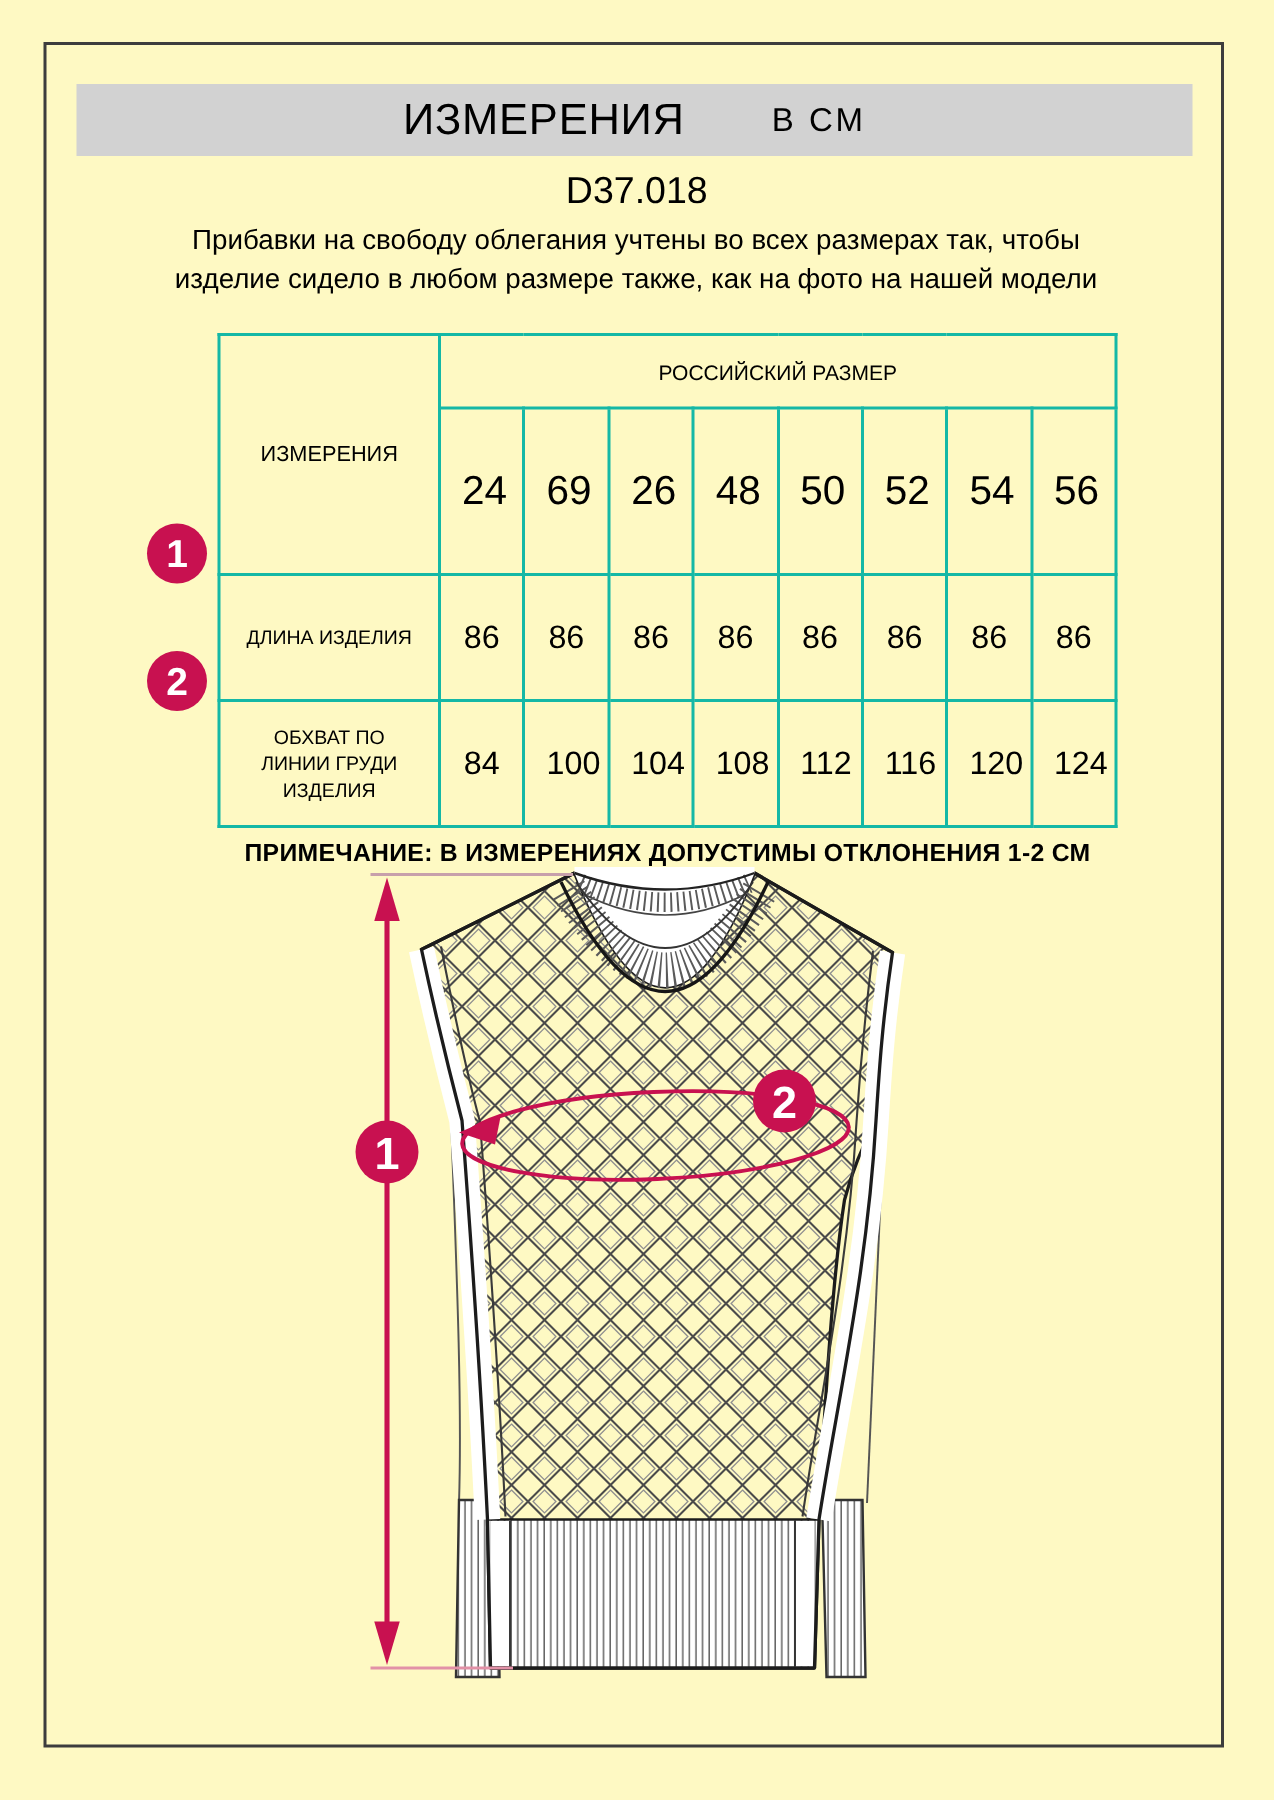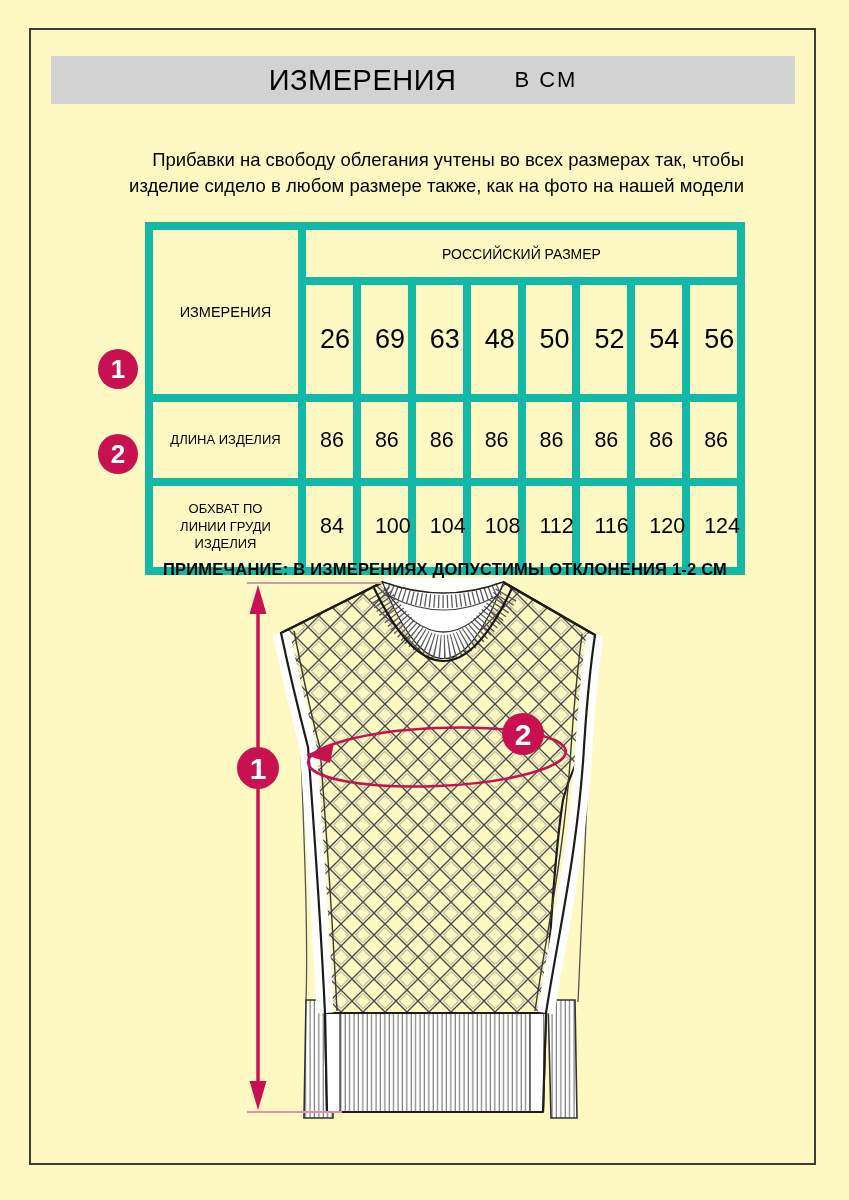--- a/index.html
+++ b/index.html
@@ -16,29 +16,29 @@
     background:#d2d2d2;display:flex;align-items:center;justify-content:center;
   }
   .title-reg{font-size:29px;font-weight:500;letter-spacing:.5px;}
   .title-bold{font-size:31px;font-weight:bold;margin-left:38px;letter-spacing:.5px;}
   .title-units{font-size:22px;font-weight:500;margin-left:58px;letter-spacing:2px;}
   .model-code{
     position:absolute;left:0;top:113px;width:849px;text-align:center;
     font-size:25px;
   }
   .description{
-    position:absolute;left:104px;top:147px;width:640px;text-align:right;
+    position:absolute;left:104px;top:147px;width:640px;text-align:center;
     font-size:18.5px;line-height:1.42;
   }
   table.size-table{
     position:absolute;left:145px;top:222px;width:600px;
     border-collapse:collapse;table-layout:fixed;
   }
   table.size-table th,table.size-table td{
-    border:8px solid #14b8a6;text-align:center;vertical-align:middle;
+    border:2px solid #14b8a6;text-align:center;vertical-align:middle;
     font-weight:normal;padding:14px;
   }
   .col-meas{width:117px;}
   th.hdr-size{height:19px;font-size:14px;}
   th.hdr-meas{font-size:14.5px;}
   th.size-cell{height:81px;font-size:27px;font-weight:bold;}
   td.label-cell{font-size:13px;line-height:1.35;padding:0 14px;}
   tr.data-row{height:84px;}
   td.value-cell{font-size:21.5px;}
   .badge{
@@ -60,33 +60,34 @@
 
 <div class="canvas">
 
   <div class="page-border"></div>
 
   <div class="title-bar">
     <span class="title-reg">ИЗМЕРЕНИЯ</span>
     <span class="title-units">В СМ</span>
   </div>
 
+  <div class="model-code">D37.018</div>
 
   <div class="description">Прибавки на свободу облегания учтены во всех размерах так, чтобы изделие сидело в любом размере также, как на фото на нашей модели</div>
 
   <table class="size-table">
     <tbody>
         <tr>
       <th class="col-meas hdr-meas" rowspan="2">ИЗМЕРЕНИЯ</th>
       <th class="hdr-size" colspan="8">РОССИЙСКИЙ РАЗМЕР</th>
     </tr>
     <tr>
+      <th class="size-cell">24</th>
+      <th class="size-cell">69</th>
       <th class="size-cell">26</th>
-      <th class="size-cell">69</th>
-      <th class="size-cell">63</th>
       <th class="size-cell">48</th>
       <th class="size-cell">50</th>
       <th class="size-cell">52</th>
       <th class="size-cell">54</th>
       <th class="size-cell">56</th>
     </tr>
     <tr class="data-row">
       <td class="label-cell">ДЛИНА ИЗДЕЛИЯ</td>
       <td class="value-cell">86</td>
       <td class="value-cell">86</td>

